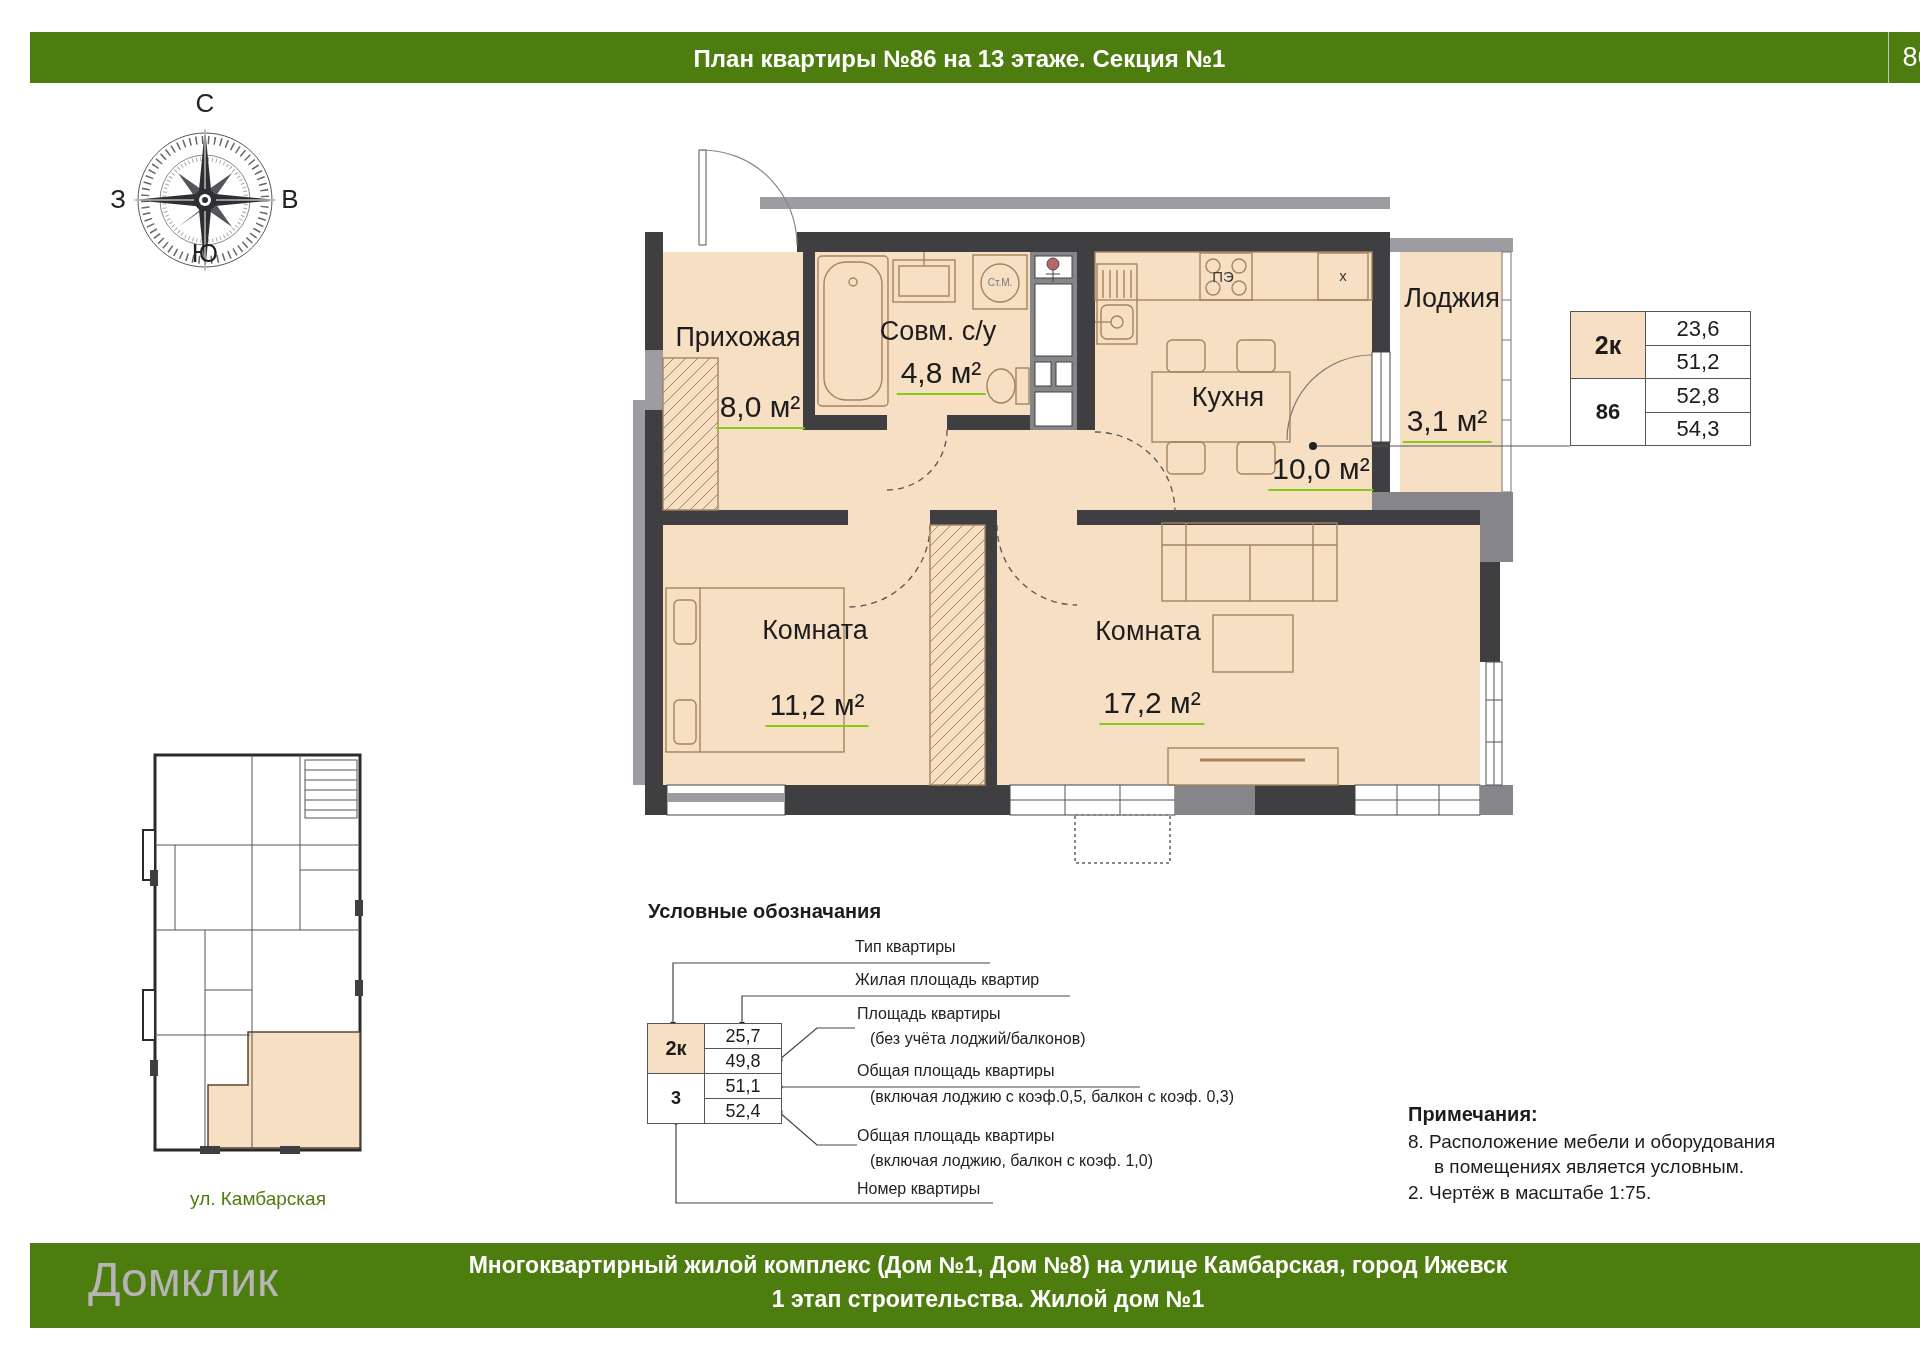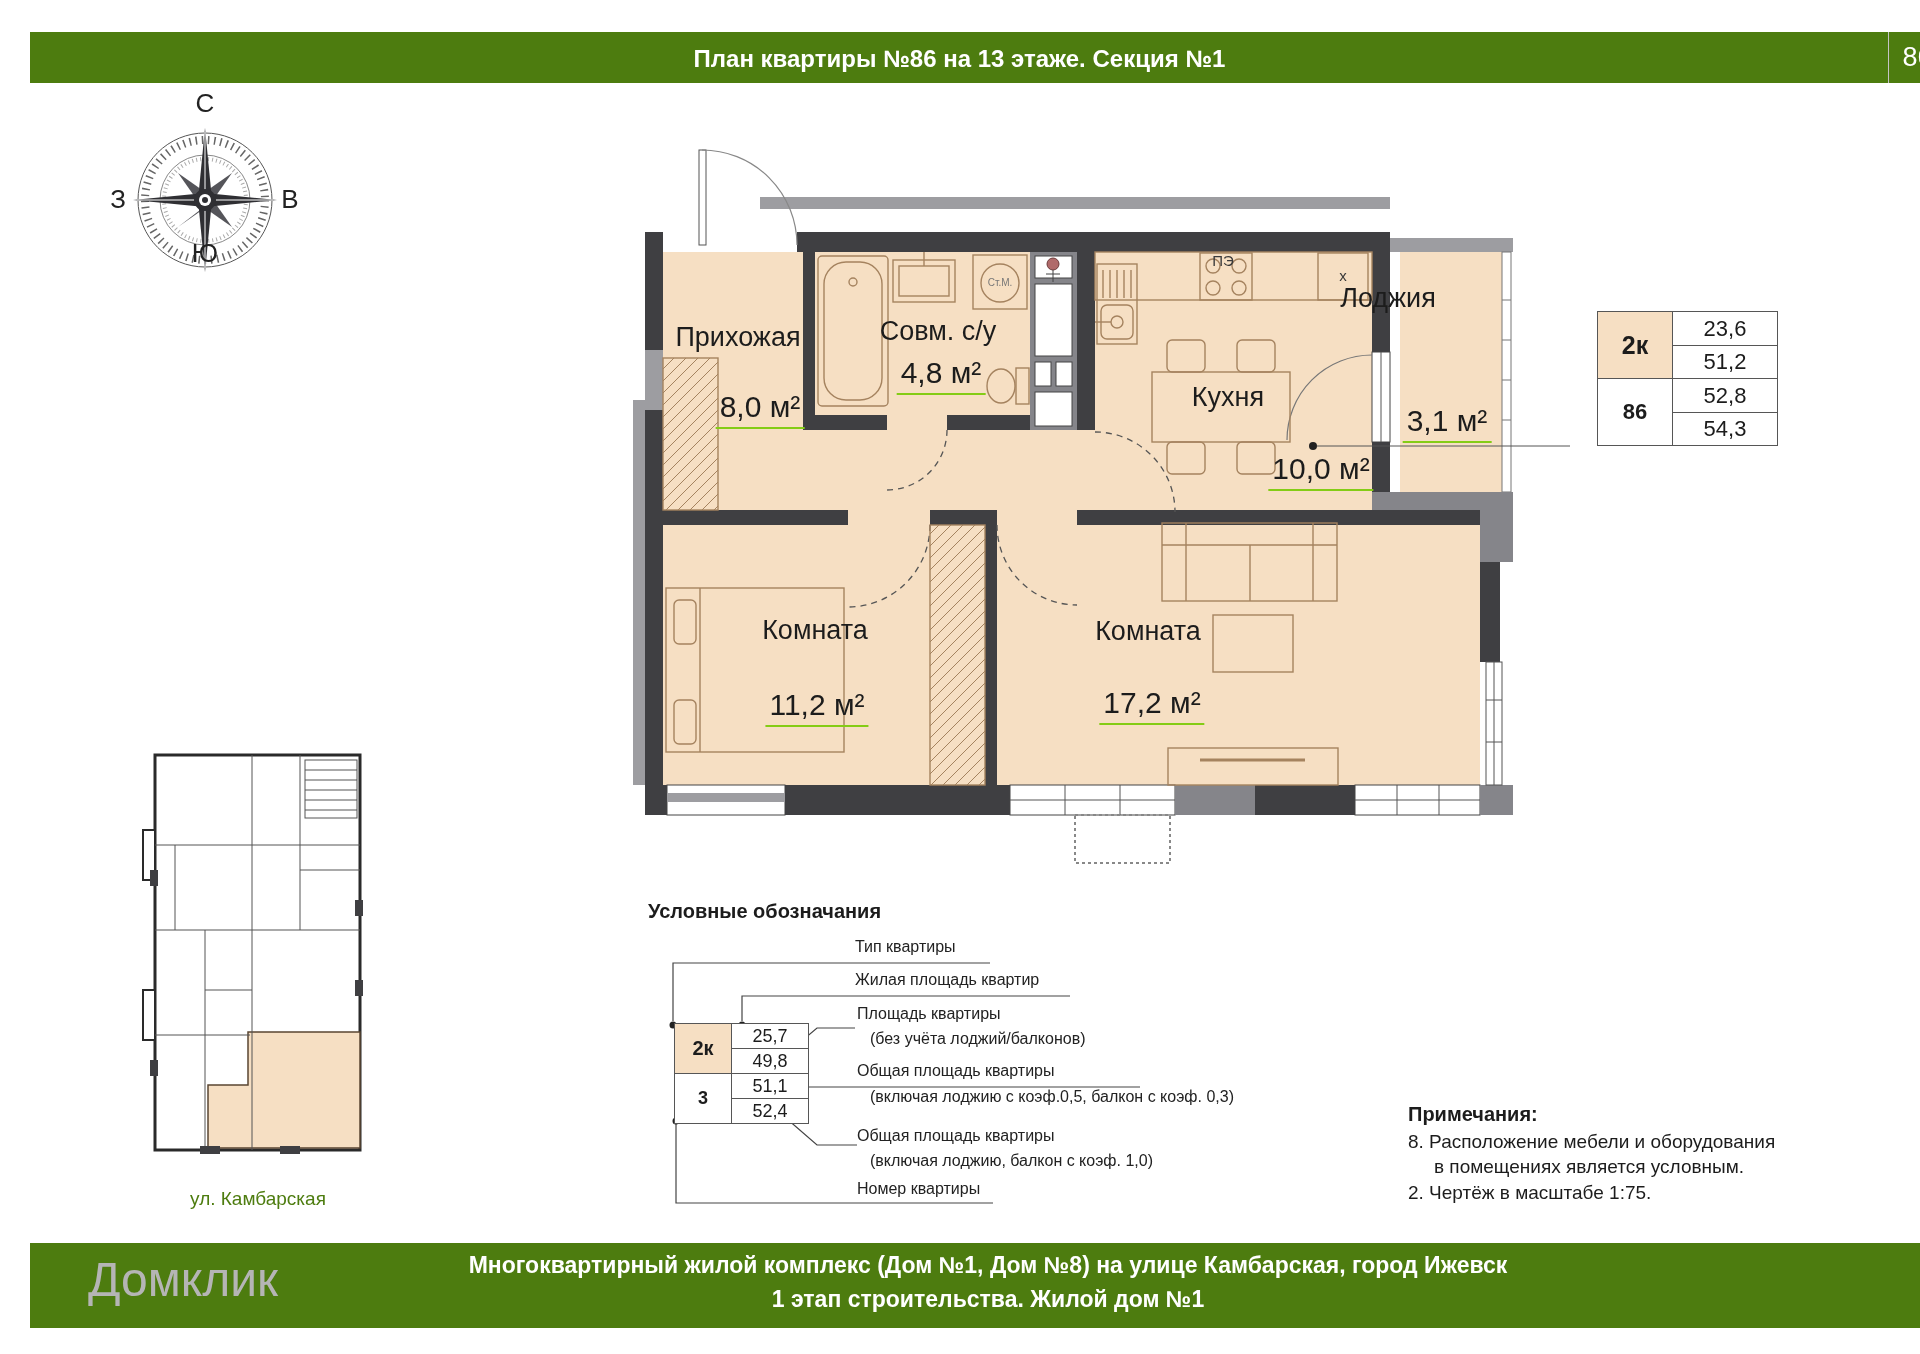--- a/index.html
+++ b/index.html
@@ -15,21 +15,21 @@
              font-weight:bold;font-size:24px;}
   #header-num{position:absolute;right:0;top:0;width:57px;height:100%;border-left:1px solid #c4c4c4;
               display:flex;align-items:center;justify-content:center;color:#fff;font-size:27px;}
   .footer-line{position:absolute;left:0;width:100%;text-align:center;color:#fff;font-weight:bold;font-size:23px;}
   
   .room-name{font-size:27px;color:#1c1c1c;}
   .room-area{font-size:30px;color:#1c1c1c;border-bottom:2px solid #84cc16;padding:0 4px 3px 4px;}
   .small-eq{font-size:15px;color:#3a3a3a;}
   .tiny-eq{font-size:10px;color:#777;}
   
-  table.flat{border-collapse:collapse;margin-left:27px;}
+  table.flat{border-collapse:collapse;}
   table.flat td{border:1px solid #565656;text-align:center;vertical-align:middle;background:#fff;}
   #info-table td{font-size:22px;}
   #info-table .type-cell{background:#f6dfc3;font-weight:bold;font-size:25px;}
   #info-table .num-cell{font-weight:bold;}
   #legend-table td{font-size:18px;}
   #legend-table .type-cell{background:#f6dfc3;font-weight:bold;font-size:20px;}
   #legend-table .num-cell{font-weight:bold;}
   .legend-title{font-size:20px;font-weight:bold;}
   .legend-label{font-size:16px;color:#222;white-space:nowrap;}
   .notes-title{font-size:20px;font-weight:bold;}
@@ -312,27 +312,27 @@
   <div class="abs ctr compass-letter" style="left:205px;top:238px">Ю</div>
   <div class="abs ctr compass-letter" style="left:118px;top:184px">З</div>
   <div class="abs ctr compass-letter" style="left:290px;top:184px">В</div>
 
   <div class="abs ctr room-name" style="left:738px;top:322px">Прихожая</div>
   <div class="abs ctr room-area" style="left:760px;top:390px">8,0 м²</div>
   <div class="abs ctr room-name" style="left:938px;top:316px">Совм. с/у</div>
   <div class="abs ctr room-area" style="left:941px;top:356px">4,8 м²</div>
   <div class="abs ctr room-name" style="left:1228px;top:382px">Кухня</div>
   <div class="abs ctr room-area" style="left:1321px;top:452px">10,0 м²</div>
-  <div class="abs ctr room-name" style="left:1388px;top:283px">Лоджия</div>
+  <div class="abs ctr room-name" style="left:1452px;top:283px">Лоджия</div>
   <div class="abs ctr room-area" style="left:1447px;top:404px">3,1 м²</div>
   <div class="abs ctr room-name" style="left:815px;top:615px">Комната</div>
   <div class="abs ctr room-area" style="left:817px;top:688px">11,2 м²</div>
   <div class="abs ctr room-name" style="left:1148px;top:616px">Комната</div>
   <div class="abs ctr room-area" style="left:1152px;top:686px">17,2 м²</div>
-  <div class="abs ctr small-eq" style="left:1223px;top:252px">ПЭ</div>
+  <div class="abs ctr small-eq" style="left:1223px;top:268px">ПЭ</div>
   <div class="abs ctr small-eq" style="left:1343px;top:267px">х</div>
   <div class="abs ctr tiny-eq" style="left:1000px;top:277px">Ст.М.</div>
 
   <table class="flat abs" id="info-table" style="left:1570px;top:311px">
     <tbody>
         <tr style="height:34px">
       <td class="type-cell" rowspan="2" style="width:72px">2к</td>
       <td style="width:102px">23,6</td>
     </tr>
     <tr style="height:33px">

